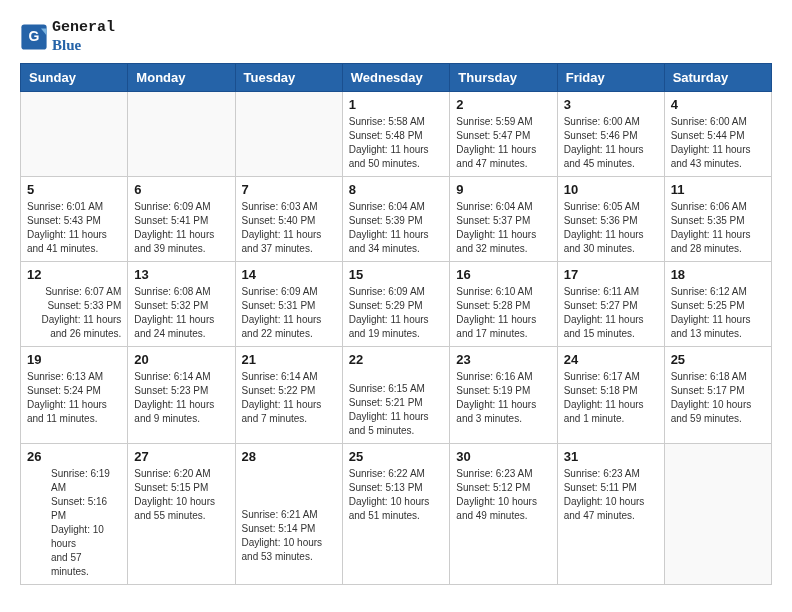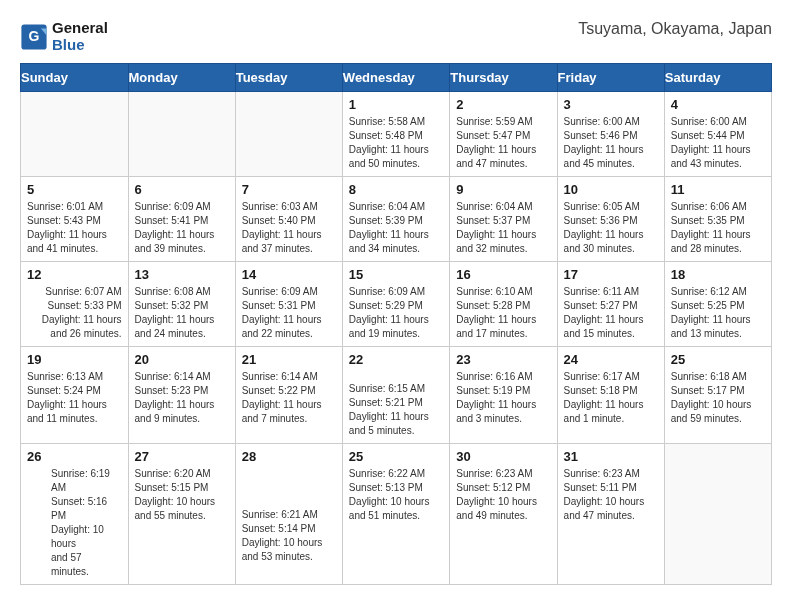--- a/index.html
+++ b/index.html
@@ -39,21 +39,21 @@
     }
     .calendar-table {
       width: 100%;
       border-collapse: collapse;
       border: 1px solid #ccc;
     }
     .calendar-table th {
       background-color: #2563a8;
       color: #fff;
       text-align: left;
-      padding: 6px 0;
+      padding: 6px 8px;
       font-size: 13px;
       border: 1px solid #1a4f8f;
     }
     .calendar-table td {
       vertical-align: top;
       border: 1px solid #ccc;
       padding: 5px 6px;
       width: 108px;
       min-height: 80px;
       font-size: 10.5px;
@@ -80,26 +80,25 @@
 <body>
 
 <div class="header-area">
   <div class="logo">
     <svg class="logo-icon" viewBox="0 0 40 40">
       <rect x="2" y="2" width="36" height="36" rx="4" fill="#2563a8"></rect>
       <text x="20" y="26" text-anchor="middle" font-size="20" font-weight="bold" fill="white" font-family="Arial">G</text>
       <polygon points="30,8 38,8 38,18" fill="#7ab3e0"></polygon>
     </svg>
     <div>
-      <div style="font-size:15px;font-weight:bold;color:#1a1a1a;line-height:1.1;">General</div>
-      <div style="font-size:15px;font-weight:bold;color:#2563a8;line-height:1.1;">Blue</div>
+      <div style="font-size:15px;font-weight:bold;color:#1a1a1a;line-height:1.1;font-family:Liberation Mono, monospace;">General</div>
+      <div style="font-size:15px;font-weight:bold;color:#2563a8;line-height:1.1;font-family:Liberation Serif, serif;">Blue</div>
     </div>
   </div>
   <div class="title-area">
-    <div class="location-title">Tsuyama, Okayama, Japan</div>
   </div>
 </div>
 
 <table class="calendar-table">
   <thead>
     <tr>
     <th>Sunday</th>
         <th>Monday</th>
         <th>Tuesday</th>
         <th>Wednesday</th>

